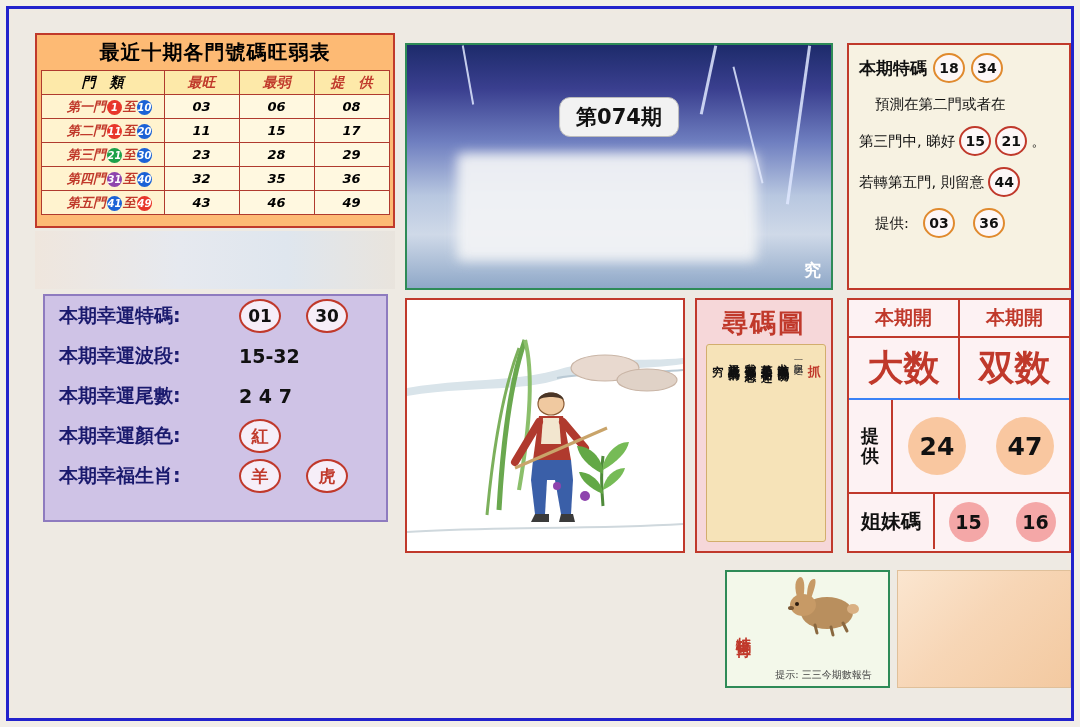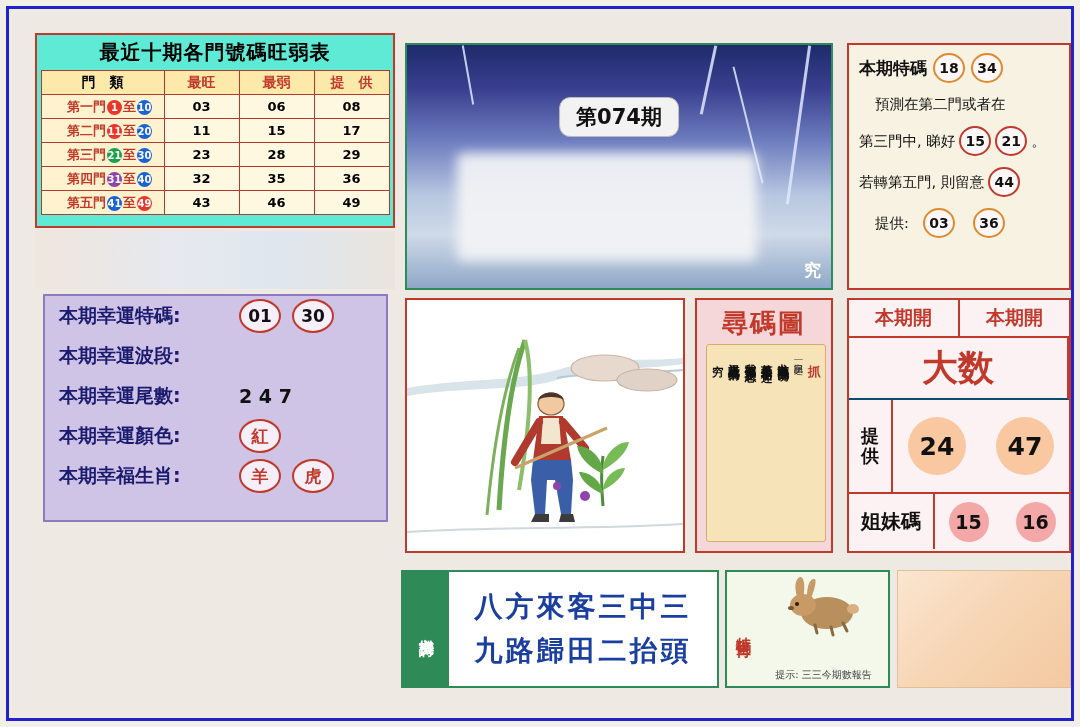--- a/index.html
+++ b/index.html
@@ -25,30 +25,31 @@
     position:absolute;left:4px;top:4px;right:4px;bottom:4px;
     background:#eeeae3;
     box-sizing:border-box;
   }
   
   .panel{position:absolute;box-sizing:border-box;}
   .cjk{font-family:"DejaVu Sans","Liberation Sans",sans-serif;}
   
   #tablePanel{
     left:22px;top:20px;width:360px;height:195px;
-    background:#5eead4;
+    background:#fdba74;
     border:2px solid #c0392b;
   }
   #tableTitle{
     text-align:center;font-size:20px;font-weight:bold;color:#000;
     letter-spacing:1px;margin-top:4px;
   }
   table.grid{
     border-collapse:collapse;margin:4px auto 0 auto;width:336px;
     table-layout:fixed;
+    font-style:italic;
   }
   table.grid td,table.grid th{
     border:1px solid #b03a2e;
     height:21px;text-align:center;vertical-align:middle;
     font-size:13px;font-weight:bold;
   }
   table.grid thead th{
     background:#fde9a9;color:#c0392b;font-size:14px;
   }
   table.grid thead th.c0{color:#000;}
@@ -63,21 +64,21 @@
   #luckyPanel{
     left:30px;top:281px;width:345px;height:228px;
     background:#cfc3e6;
     border:2px solid #8e7bbf;
   }
   .lucky-row{
     display:flex;align-items:center;height:40px;margin-left:14px;
     font-size:19px;font-weight:bold;color:#1a1a6e;
   }
   .lucky-label{width:180px;}
-  .lucky-val{flex:1;display:flex;align-items:center;gap:11px;font-size:19px;color:#111;}
+  .lucky-val{flex:1;display:flex;align-items:center;gap:25px;font-size:19px;color:#111;}
   .ovalball{
     display:inline-flex;align-items:center;justify-content:center;
     width:38px;height:30px;border-radius:50%;
     border:2px solid #c0392b;background:#f6eef8;color:#111;
     font-size:17px;font-weight:bold;
   }
   .ovalball.red{color:#c0392b;}
   
   #centerTop{
     left:392px;top:30px;width:428px;height:247px;
@@ -153,21 +154,21 @@
   .ro-head div{
     flex:1;display:flex;align-items:center;justify-content:center;
     font-size:19px;font-weight:bold;color:#c0392b;
     border-bottom:2px solid #c0392b;
   }
   .ro-head div:first-child{border-right:2px solid #c0392b;}
   .ro-big{display:flex;height:62px;}
   .ro-big div{
     flex:1;display:flex;align-items:center;justify-content:center;
     font-size:36px;font-weight:bold;color:#c0392b;
-    border-bottom:2px solid #0c4a6e;
+    border-bottom:2px solid #3b82f6;
   }
   .ro-big div:first-child{border-right:2px solid #c0392b;}
   .ro-supply{display:flex;height:92px;border-bottom:2px solid #c0392b;}
   .ro-supply .lab{
     width:42px;display:flex;flex-direction:column;align-items:center;justify-content:center;
     font-size:18px;font-weight:bold;color:#111;border-right:2px solid #c0392b;line-height:1.1;
   }
   .ro-supply .vals{
     flex:1;display:flex;align-items:center;justify-content:space-around;
   }
@@ -292,20 +293,23 @@
       <div id="luckyRows">
             <div class="lucky-row">
               <div class="lucky-label cjk">本期幸運特碼:</div>
               <div class="lucky-val">
                 <span class="ovalball">01</span>
                 <span class="ovalball">30</span>
               </div>
             </div>
             <div class="lucky-row">
               <div class="lucky-label cjk">本期幸運波段:</div>
+              <div class="lucky-val">
+                <span>15-32</span>
+              </div>
             </div>
             <div class="lucky-row">
               <div class="lucky-label cjk">本期幸運尾數:</div>
               <div class="lucky-val">
                 <span>2  4  7</span>
               </div>
             </div>
             <div class="lucky-row">
               <div class="lucky-label cjk">本期幸運顏色:</div>
               <div class="lucky-val">
@@ -410,49 +414,41 @@
       </div>
     </div>
 
     <div class="panel" id="rightOpen">
       <div class="ro-head">
         <div class="cjk">本期開</div>
         <div class="cjk">本期開</div>
       </div>
       <div class="ro-big">
         <div class="cjk">大数</div>
+        <div class="cjk">双数</div>
       </div>
       <div class="ro-supply">
         <div class="lab cjk">
           <span>提</span>
           <span>供</span>
         </div>
         <div class="vals">
           <span class="bigball">24</span>
           <span class="bigball">47</span>
         </div>
       </div>
       <div class="ro-sis">
         <div class="lab cjk">姐妹碼</div>
         <div class="vals">
           <span class="midball">15</span>
           <span class="midball">16</span>
         </div>
       </div>
     </div>
 
-    <div class="panel" id="poemPanel">
-      <div id="poemTag">
-        <span class="tagtext cjk">玄機詩</span>
-      </div>
-      <div id="poemBody">
-        <div class="poemline cjk">八方來客三中三</div>
-        <div class="poemline cjk">九路歸田二抬頭</div>
-      </div>
-    </div>
 
     <div class="panel" id="zodiacPanel">
       <div id="zodiacTag">
         <span class="tagtext cjk">特碼生肖</span>
       </div>
       <div id="zodiacBody">
         <svg class="rabbit" width="86" height="62" viewBox="0 0 86 62">
           <ellipse cx="46" cy="38" rx="26" ry="16" fill="#b98f5e"></ellipse>
           <ellipse cx="22" cy="30" rx="13" ry="11" fill="#c79a66"></ellipse>
           <path d="M16 22 C12 8 16 2 20 2 C24 4 24 14 22 24 Z" fill="#c79a66"></path>

